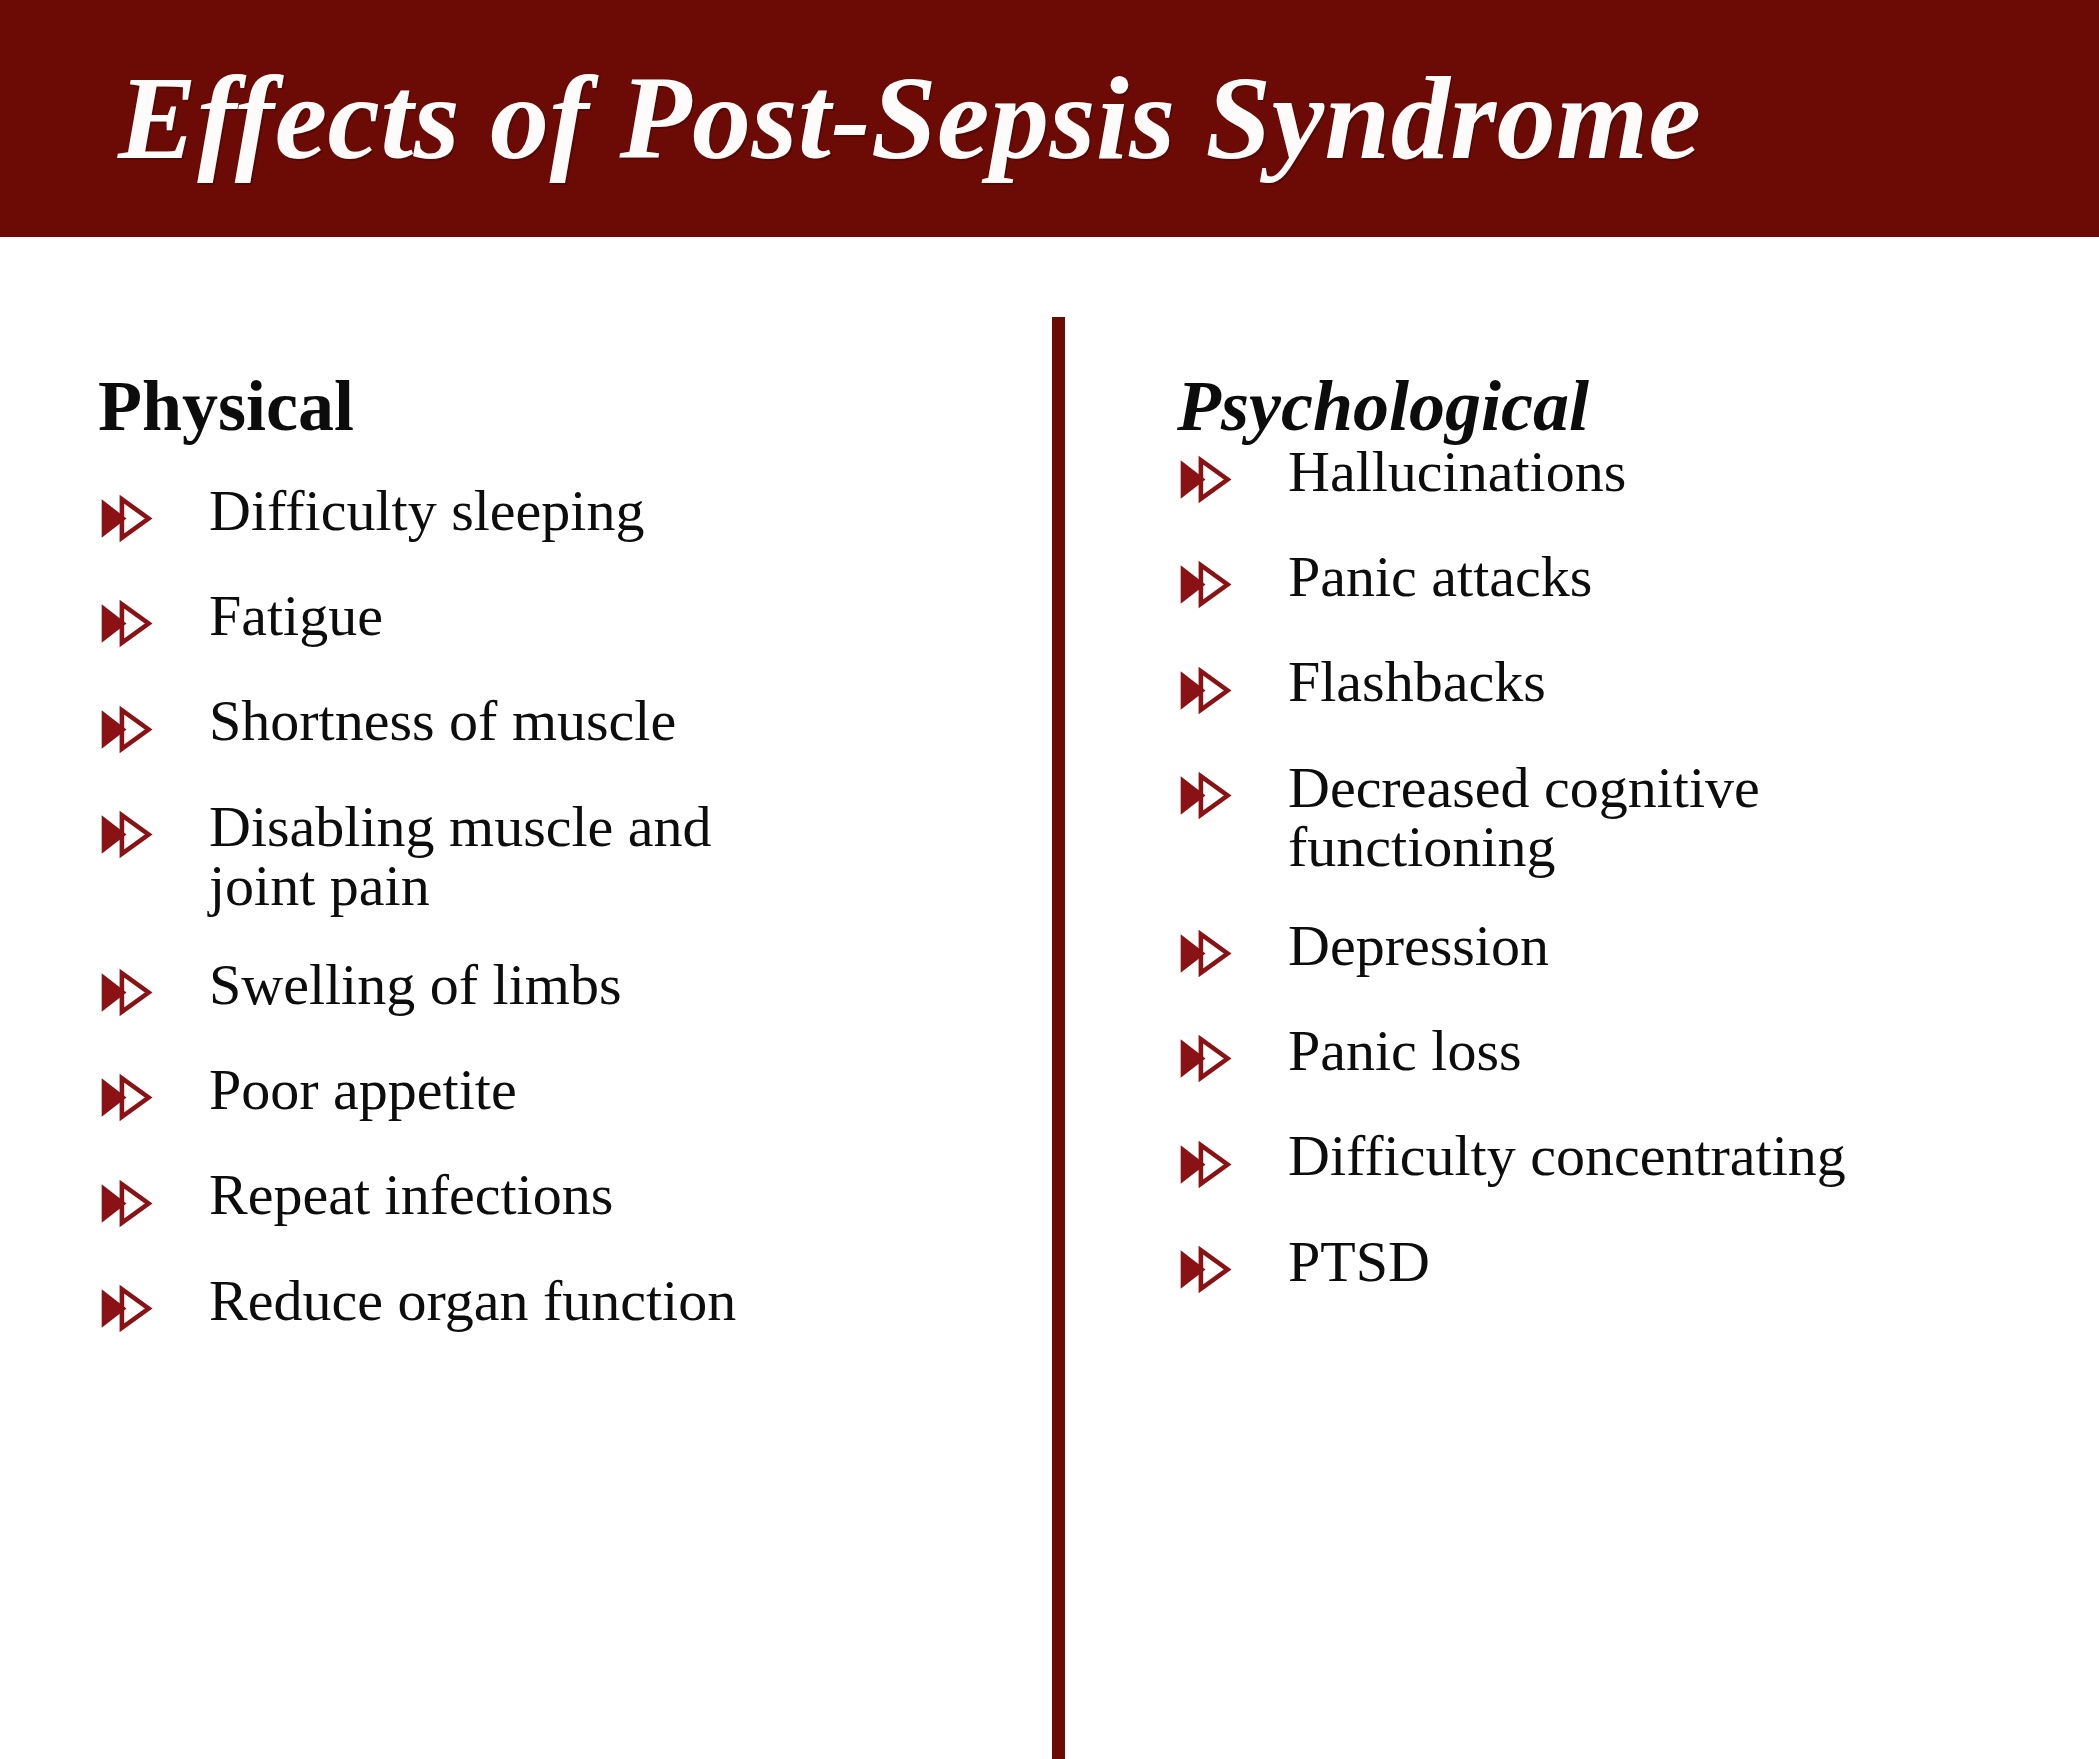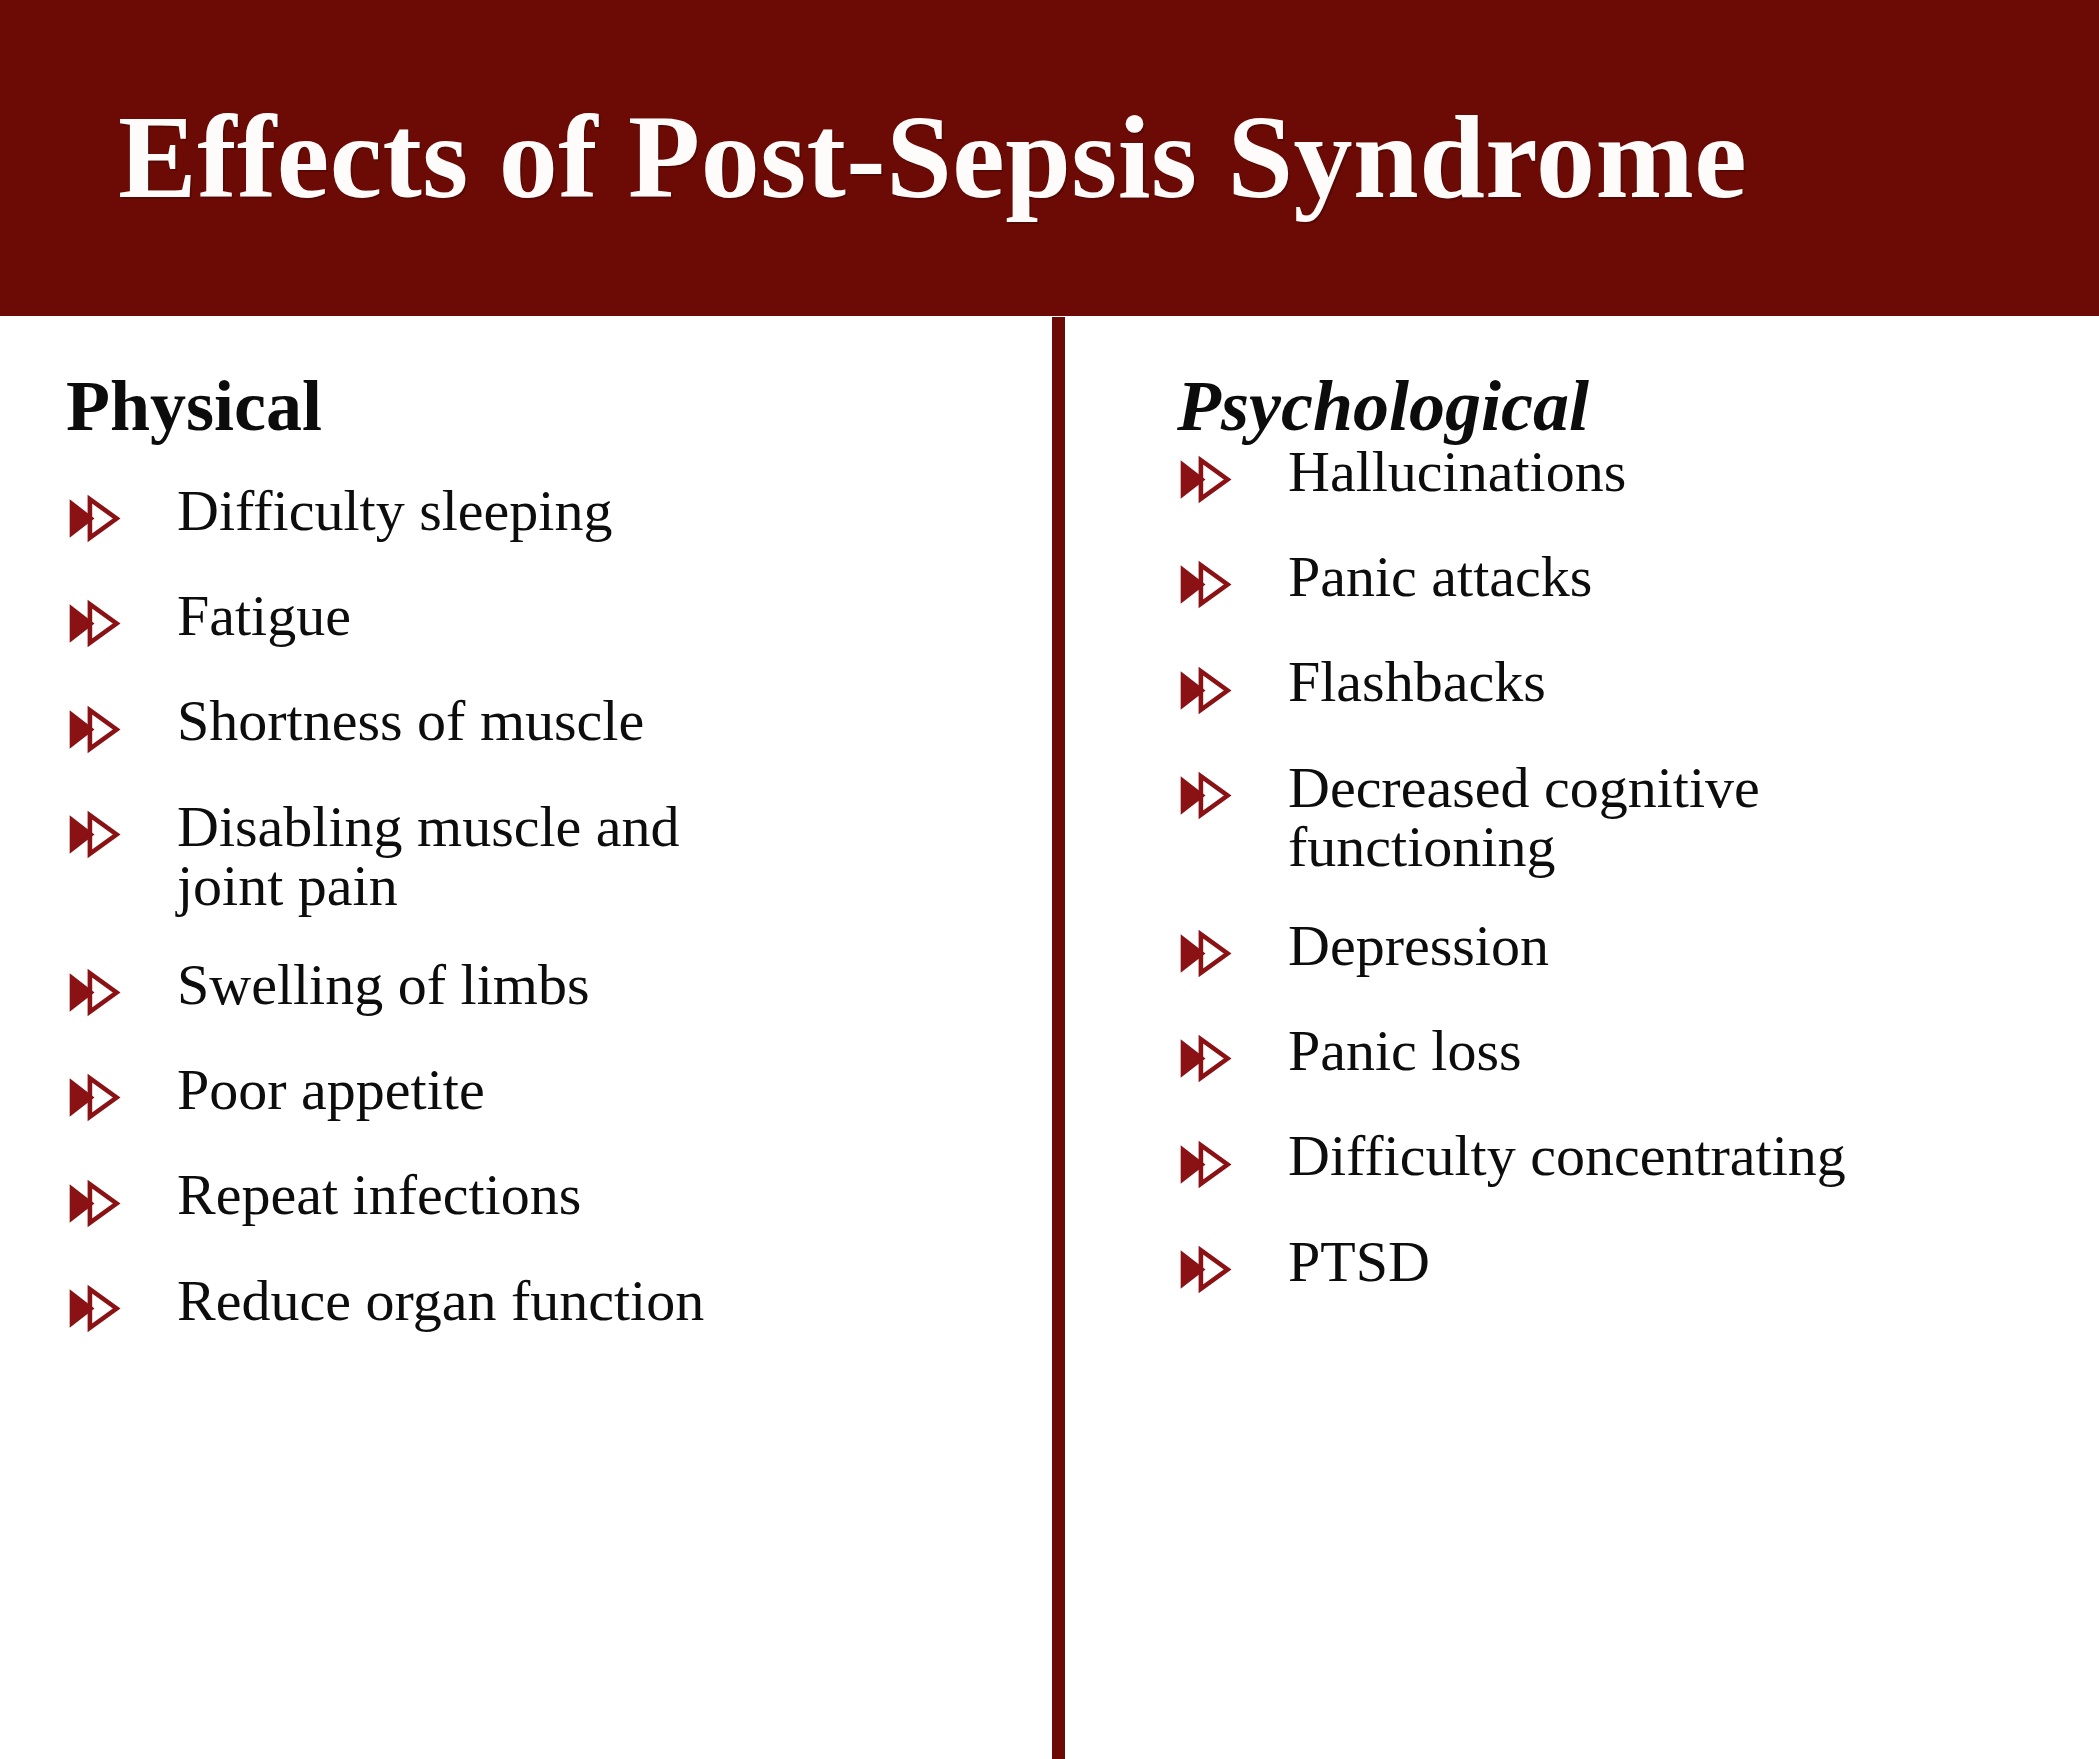--- a/index.html
+++ b/index.html
@@ -14,24 +14,25 @@
     overflow: hidden;
     position: relative;
   }
 
   
   .header-band {
     position: absolute;
     left: 0;
     top: 0;
     width: 2099px;
-    height: 316px;
+    height: 237px;
     background: #6c0a06;
     display: flex;
     align-items: center;
+    font-style: italic;
   }
   .header-title {
     color: #fdfcfa;
     font-size: 118px;
     font-weight: 700;
     letter-spacing: 0.5px;
     line-height: 1;
     margin-left: 118px;
     white-space: nowrap;
     font-family: "Liberation Serif", "DejaVu Serif", serif;
@@ -54,21 +55,21 @@
     top: 0;
     width: 13px;
     height: 1443px;
     background: #6c0a06;
   }
 
   .column {
     position: absolute;
     top: 0;
   }
-  .column.left  { left: 0;    width: 844px; }
+  .column.left  { left: 0;    width: 844px; padding-left: 32px; }
   .column.right { left: 1065px; width: 1034px; }
 
   .col-heading {
     font-size: 72px;
     font-weight: 700;
     color: #0c0c0c;
     line-height: 1;
     white-space: nowrap;
     font-family: "Liberation Serif", "DejaVu Serif", serif;
   }

